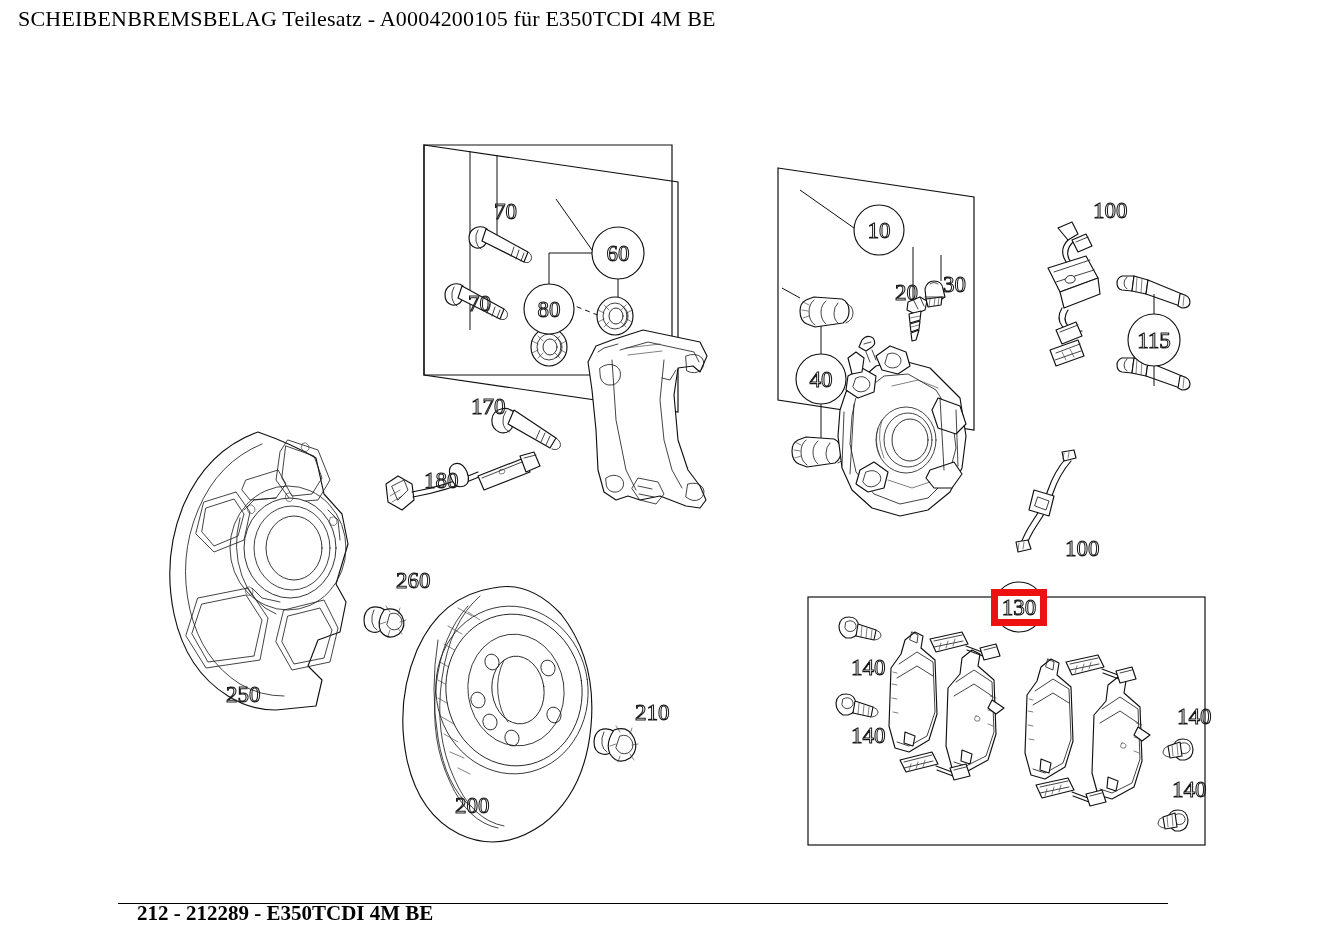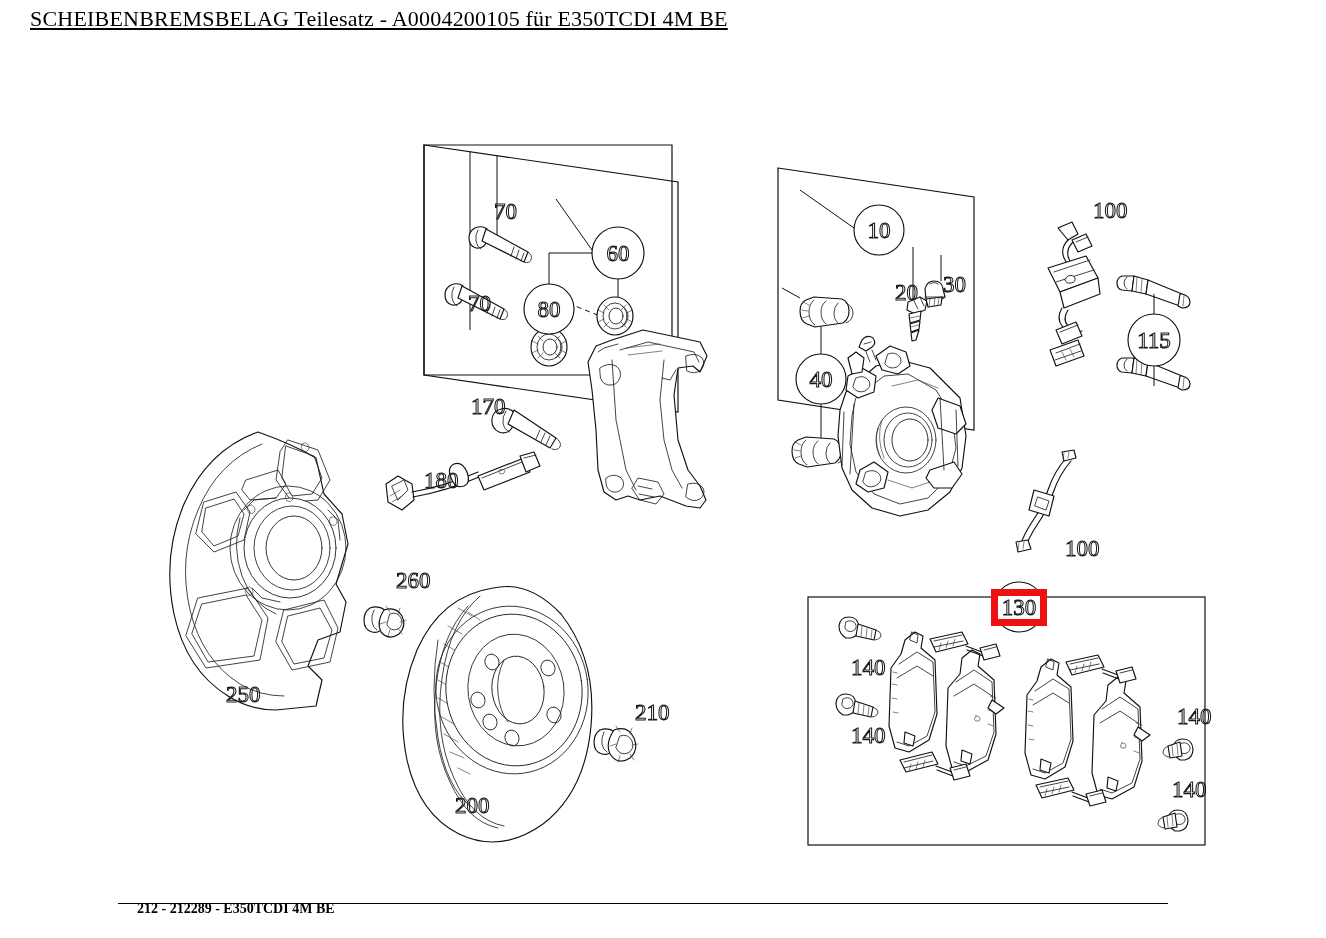--- a/index.html
+++ b/index.html
@@ -3,31 +3,31 @@
 <meta charset="utf-8">
 <style>
   html,body{margin:0;padding:0;background:#fff;}
   body{
     width:1326px;height:938px;
     font-family:"Liberation Serif","DejaVu Serif",serif;
     color:#000;position:relative;overflow:hidden;
   }
   #page{position:absolute;inset:0;}
   #title{
-    position:absolute;left:30px;top:6px;
-    font-size:22px;letter-spacing:.2px;white-space:nowrap;text-decoration:underline;
+    position:absolute;left:18px;top:6px;
+    font-size:22px;letter-spacing:.2px;white-space:nowrap;
   }
   #canvas{position:absolute;left:0;top:0;width:1326px;height:938px;}
   #footer-rule{
     position:absolute;left:118px;top:903px;width:1050px;height:0;
     border-top:1px solid #000;
   }
   #footer-text{
     position:absolute;left:137px;top:901px;
-    font-size:14px;font-weight:bold;white-space:nowrap;
+    font-size:21px;font-weight:bold;white-space:nowrap;
   }
   .hl{
     position:absolute;border:7px solid #ee1111;
     box-sizing:border-box;background:transparent;
   }
   svg text{
     font-family:"Liberation Serif","DejaVu Serif",serif;
     fill:none;stroke:#1a1a1a;stroke-width:1.05;
     paint-order:stroke;
   }

